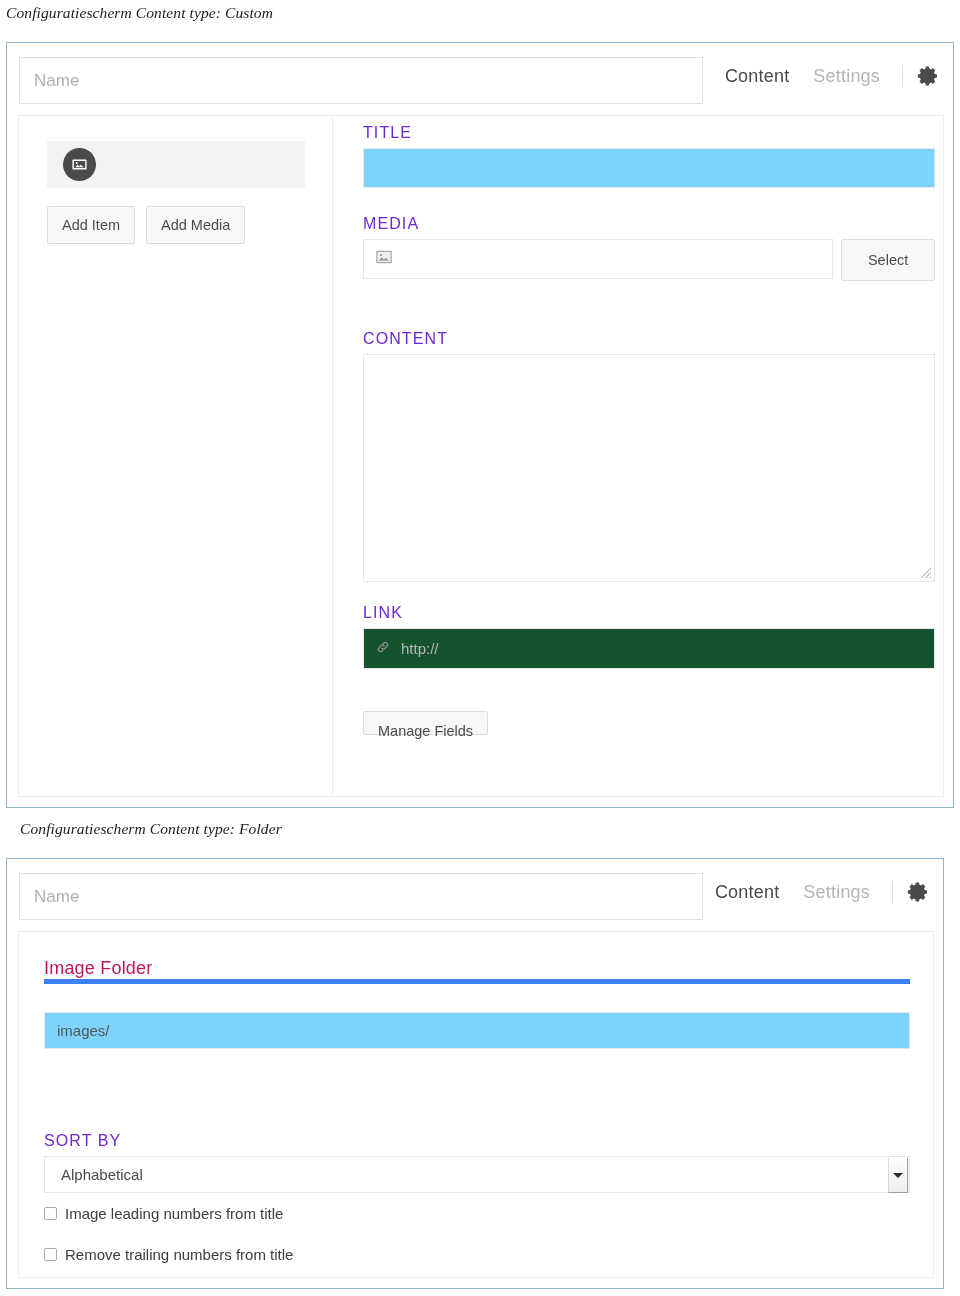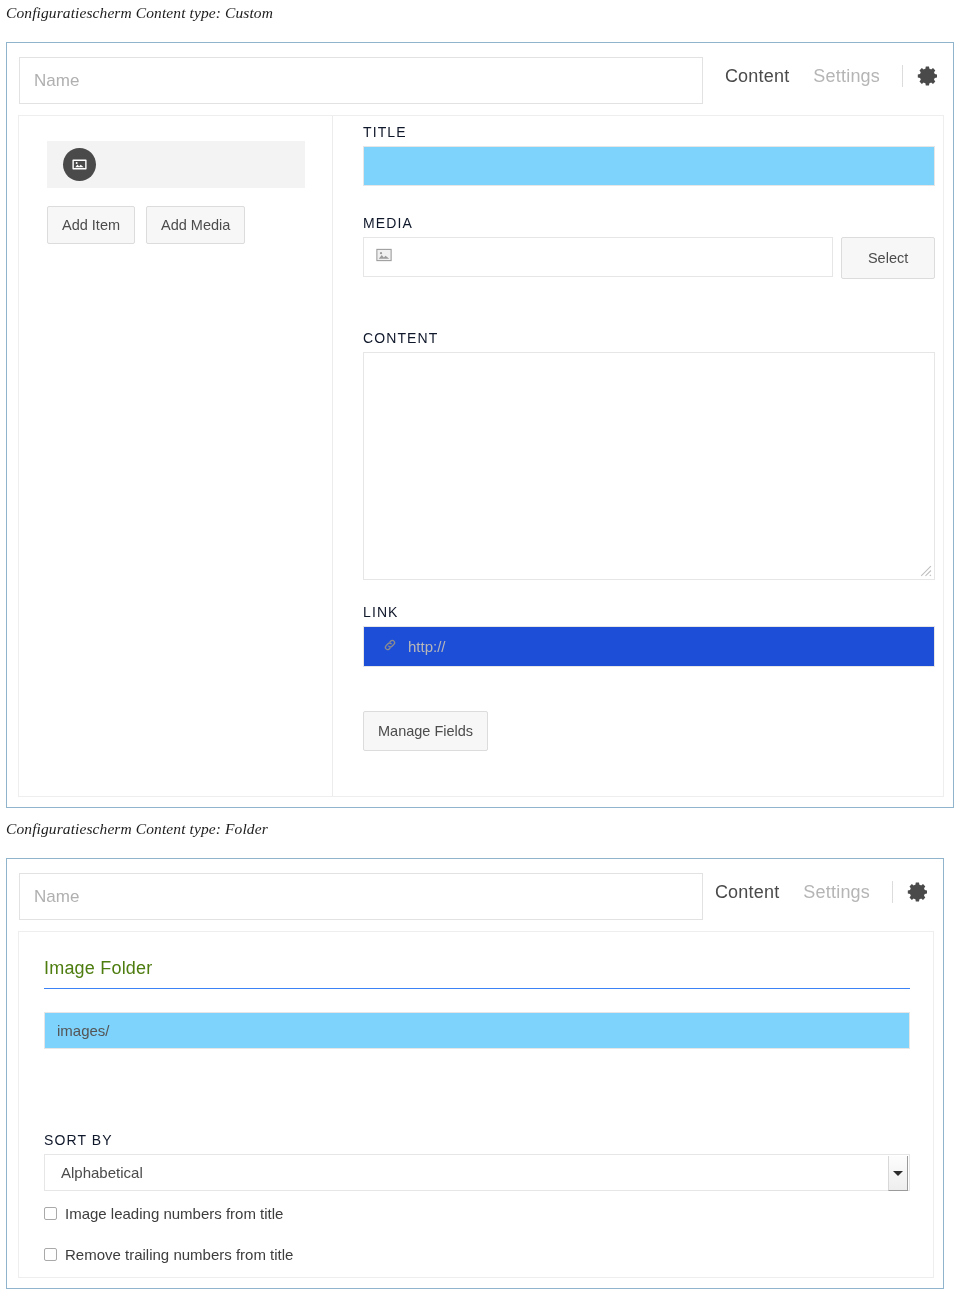--- a/index.html
+++ b/index.html
@@ -23,21 +23,21 @@
   
   .caption {
     font-family: "Liberation Serif", serif;
     font-style: italic;
     font-size: 15.5px;
     color: #1c1c1c;
     letter-spacing: 0.1px;
     white-space: nowrap;
   }
   #caption-custom { position: absolute; left: 6px;  top: 4px; }
-  #caption-folder { position: absolute; left: 6px;  top: 820px; text-align: center; }
+  #caption-folder { position: absolute; left: 20px;  top: 820px; text-align: center; }
 
   
   .panel {
     position: absolute;
     background: #ffffff;
     border: 1px solid #8fb4cc;
     box-sizing: border-box;
   }
   #panel-custom { left: 6px;  top: 42px;  width: 948px; height: 766px; }
   #panel-folder { left: 6px;  top: 858px; width: 938px; height: 431px; }
@@ -161,23 +161,23 @@
 
   .col-right {
     position: absolute;
     left: 315px;
     top: 0;
     right: 0;
     height: 100%;
   }
   .field { position: absolute; left: 29px; }
   .field-label {
-    font-size: 14px;
+    font-size: 16px;
     letter-spacing: 1.1px;
-    color: #0f172a;
+    color: #6d28d9;
     margin-bottom: 6px;
   }
   .text-input {
     box-sizing: border-box;
     border: 1px solid #e6e6e6;
     background: #7dd3fc;
     font-family: "Liberation Sans", sans-serif;
     font-size: 15px;
     color: #555;
     padding: 0 12px;
@@ -232,50 +232,49 @@
     height: 13px;
     pointer-events: none;
   }
 
   #field-link { top: 488px; width: 572px; }
   .link-box {
     width: 572px;
     height: 41px;
     box-sizing: border-box;
     border: 1px solid #e6e6e6;
-    background: #1d4ed8;
-    display: flex;
-    align-items: center;
-    padding-left: 18px;
+    background: #14532d;
+    display: flex;
+    align-items: center;
+    padding-left: 11px;
   }
   .link-placeholder {
     font-size: 15px;
     color: #b7b7b7;
     margin-left: 10px;
   }
 
-  #btn-manage { position: absolute; left: 29px; top: 595px; height: 40px; line-height: 38px; }
+  #btn-manage { position: absolute; left: 29px; top: 595px; height: 24px; line-height: 38px; }
 
   
   .body-folder {
     position: absolute;
     left: 11px;
     top: 72px;
     width: 916px;
     height: 347px;
     box-sizing: border-box;
     border: 1px solid #eeeeee;
     background: #ffffff;
   }
   .section-title {
     font-size: 18px;
-    color: #4d7c0f;
+    color: #be185d;
     letter-spacing: 0.2px;
-    padding-bottom: 9px;
-    border-bottom: 1px solid #3b82f6;
+    border-bottom: 5px solid #3b82f6;
   }
   #sect-image-folder { position: absolute; left: 25px; top: 26px; width: 866px; }
   #sect-options      { position: absolute; left: 25px; top: 147px; width: 866px; }
 
   #field-folder-path { position: absolute; left: 25px; top: 80px; width: 866px; }
   #field-folder-path .text-input { width: 866px; height: 37px; color: #555; }
 
   #field-sort-by { position: absolute; left: 25px; top: 200px; width: 866px; }
   .select-wrap {
     position: relative;

